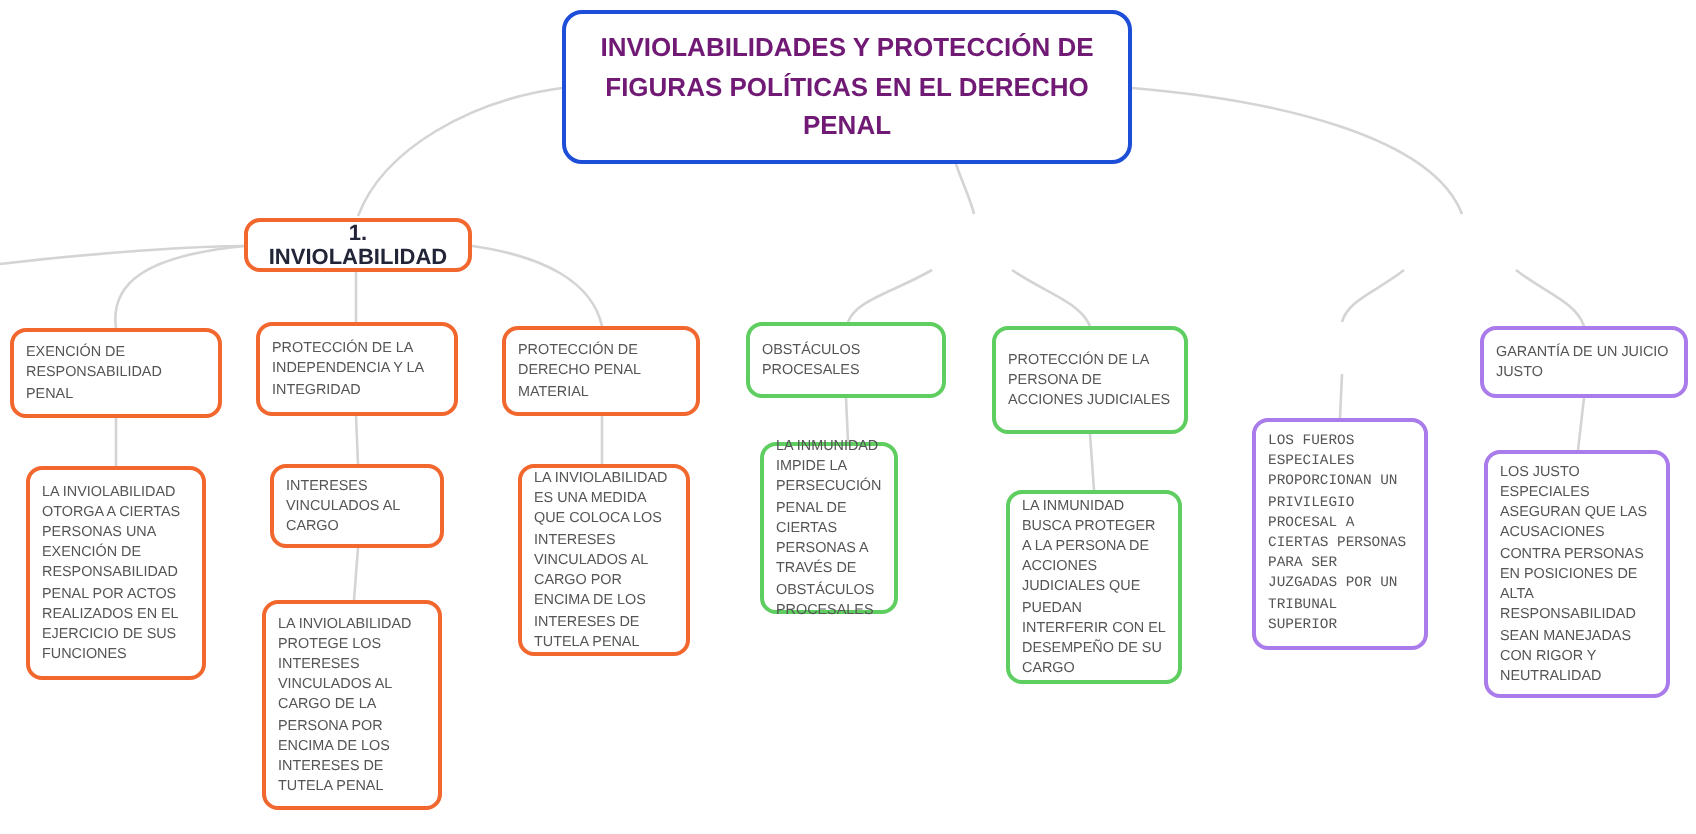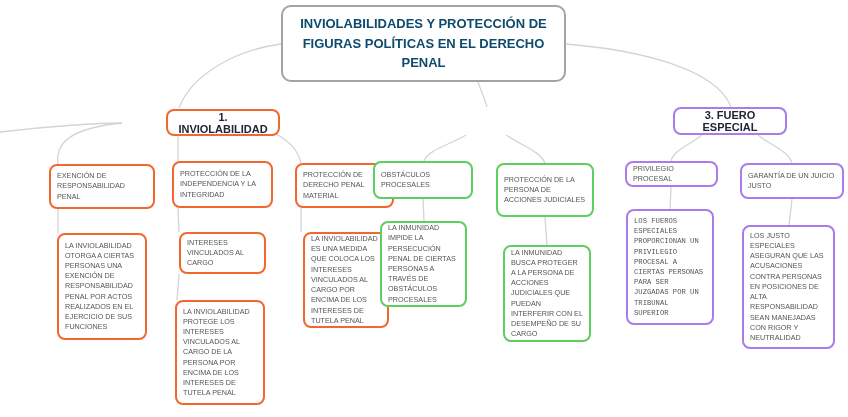--- a/index.html
+++ b/index.html
@@ -13,48 +13,48 @@
   #edges{position:absolute;left:0;top:0;width:848px;height:417px;}
   .node{
     position:absolute;
     background:#ffffff;
     box-sizing:border-box;
     display:flex;
     align-items:center;
     border-radius:8px;
   }
   .root{
-    border:2px solid #a3a3a3;
+    border:2px solid #1d4ed8;
     border-radius:10px;
     justify-content:center;
     text-align:center;
     font-weight:bold;
     font-size:13px;
     line-height:1.5;
-    color:#0c4a6e;
+    color:#701a75;
     padding:4px 10px;
   }
   .topic{
     border:2px solid;
     justify-content:center;
     text-align:center;
     font-weight:bold;
     font-size:11px;
     color:#222437;
     padding:2px 6px;
   }
   .leaf{
     border:2px solid;
     font-size:7.2px;
     line-height:1.42;
     color:#555555;
     padding:4px 6px;
     text-align:left;
   }
-  .orange{border-color:#F2672E;margin-left:44px;}
+  .orange{border-color:#F2672E;}
   .green{border-color:#5DCE5F;}
   .purple{border-color:#A97BEB;}
 </style>
 </head>
 <body>
 
 <div id="canvas">
 
   <svg id="edges" viewBox="0 0 848 417" xmlns="http://www.w3.org/2000/svg">
     <g stroke="#D4D4D4" stroke-width="1.3" fill="none">
@@ -94,29 +94,27 @@
 
   <div class="node leaf orange" style="left:135px;top:232px;width:87px;height:42px;">INTERESES VINCULADOS AL CARGO</div>
 
   <div class="node leaf orange" style="left:251px;top:163px;width:99px;height:45px;">PROTECCIÓN DE DERECHO PENAL MATERIAL</div>
 
   <div class="node leaf orange" style="left:259px;top:232px;width:86px;height:96px;">LA INVIOLABILIDAD ES UNA MEDIDA QUE COLOCA LOS INTERESES VINCULADOS AL CARGO POR ENCIMA DE LOS INTERESES DE TUTELA PENAL</div>
 
 
   <div class="node leaf green" style="left:373px;top:161px;width:100px;height:38px;">OBSTÁCULOS PROCESALES</div>
 
-  <div class="node leaf green" style="left:380px;top:221px;width:87px;height:86px;">LA INMUNIDAD IMPIDE LA PERSECUCIÓN PENAL DE CIERTAS PERSONAS A TRAVÉS DE OBSTÁCULOS PROCESALES</div>
+  <div class="node leaf green" style="left:380px;top:221px;width:69px;height:86px;">LA INMUNIDAD IMPIDE LA PERSECUCIÓN PENAL DE CIERTAS PERSONAS A TRAVÉS DE OBSTÁCULOS PROCESALES</div>
 
   <div class="node leaf green" style="left:496px;top:163px;width:98px;height:54px;">PROTECCIÓN DE LA PERSONA DE ACCIONES JUDICIALES</div>
 
   <div class="node leaf green" style="left:503px;top:245px;width:88px;height:97px;">LA INMUNIDAD BUSCA PROTEGER A LA PERSONA DE ACCIONES JUDICIALES QUE PUEDAN INTERFERIR CON EL DESEMPEÑO DE SU CARGO</div>
 
-  <div class="node topic purple" style="left:673px;top:107px;width:114px;height:28px;">3. FUERO ESPECIAL</div>
 
-  <div class="node leaf purple" style="left:625px;top:161px;width:93px;height:26px;">PRIVILEGIO PROCESAL</div>
 
   <div class="node leaf purple" style="left:626px;top:209px;width:88px;height:116px;font-family:Liberation Mono, monospace;">LOS FUEROS ESPECIALES PROPORCIONAN UN PRIVILEGIO PROCESAL A CIERTAS PERSONAS PARA SER JUZGADAS POR UN TRIBUNAL SUPERIOR</div>
 
   <div class="node leaf purple" style="left:740px;top:163px;width:104px;height:36px;">GARANTÍA DE UN JUICIO JUSTO</div>
 
   <div class="node leaf purple" style="left:742px;top:225px;width:93px;height:124px;">LOS JUSTO ESPECIALES ASEGURAN QUE LAS ACUSACIONES CONTRA PERSONAS EN POSICIONES DE ALTA RESPONSABILIDAD SEAN MANEJADAS CON RIGOR Y NEUTRALIDAD</div>
 
 </div>
 
 </body></html>

